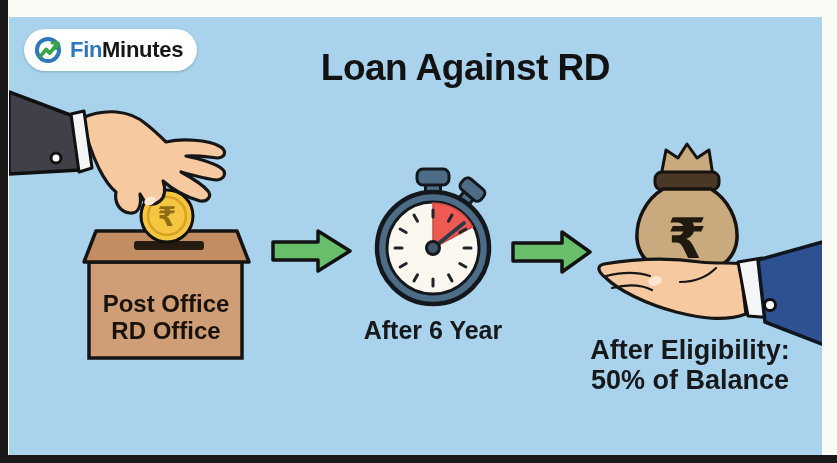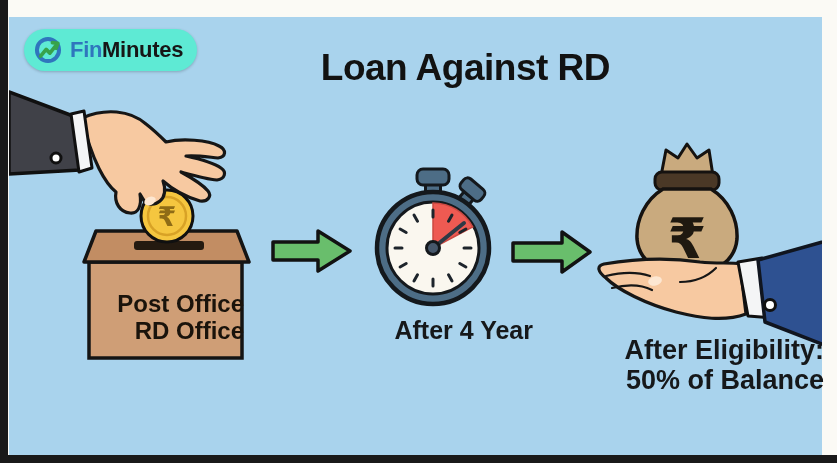--- a/index.html
+++ b/index.html
@@ -12,29 +12,29 @@
   .canvas { position:absolute; left:9px; top:17px; width:813px; height:438px; background:#a9d3ed; }
   svg.art { position:absolute; left:9px; top:17px; width:813px; height:438px; }
 
   .title {
     position:absolute; left:230px; top:47px; width:380px;
     text-align:right; font-size:37px; font-weight:bold; color:#121212;
     letter-spacing:-0.5px; white-space:nowrap;
   }
   .logo {
     position:absolute; left:24px; top:29px; height:42px;
-    background:#5eead4; border-radius:21px;
+    background:#ffffff; border-radius:21px;
     display:flex; align-items:center; gap:6px; padding:0 14px 0 8px;
     box-shadow:0 1px 3px rgba(0,0,0,0.22);
   }
   .logo-text { font-size:22px; font-weight:bold; letter-spacing:-0.3px; white-space:nowrap; }
   .logo-fin { color:#2f76bd; }
   .logo-min { color:#161616; }
 
-  .caption { position:absolute; text-align:right; font-weight:bold; color:#16181a; }
+  .caption { position:absolute; text-align:center; font-weight:bold; color:#16181a; }
   .caption .ln { display:block; }
   .box-label { left:88px; top:290px; width:156px; font-size:24px; line-height:27px; color:#1a130b; }
   .timer-label { left:333px; top:316px; width:200px; font-size:25px; }
   .loan-label { left:556px; top:335px; width:268px; font-size:27px; line-height:30px; }
 
   .rupee { font-family:"DejaVu Sans", sans-serif; font-weight:bold; }
 </style>
 </head>
 <body>
 
@@ -145,18 +145,18 @@
     </svg>
     <div class="logo-text"><span class="logo-fin">Fin</span><span class="logo-min">Minutes</span></div>
   </div>
 
   <div class="title">Loan Against RD</div>
 
   <div class="caption box-label">
     <span class="ln">Post Office</span>
     <span class="ln">RD Office</span>
   </div>
-  <div class="caption timer-label">After 4 Year</div>
+  <div class="caption timer-label">After 6 Year</div>
   <div class="caption loan-label">
     <span class="ln">After Eligibility:</span>
     <span class="ln">50% of Balance</span>
   </div>
 </div>
 
 </body></html>

